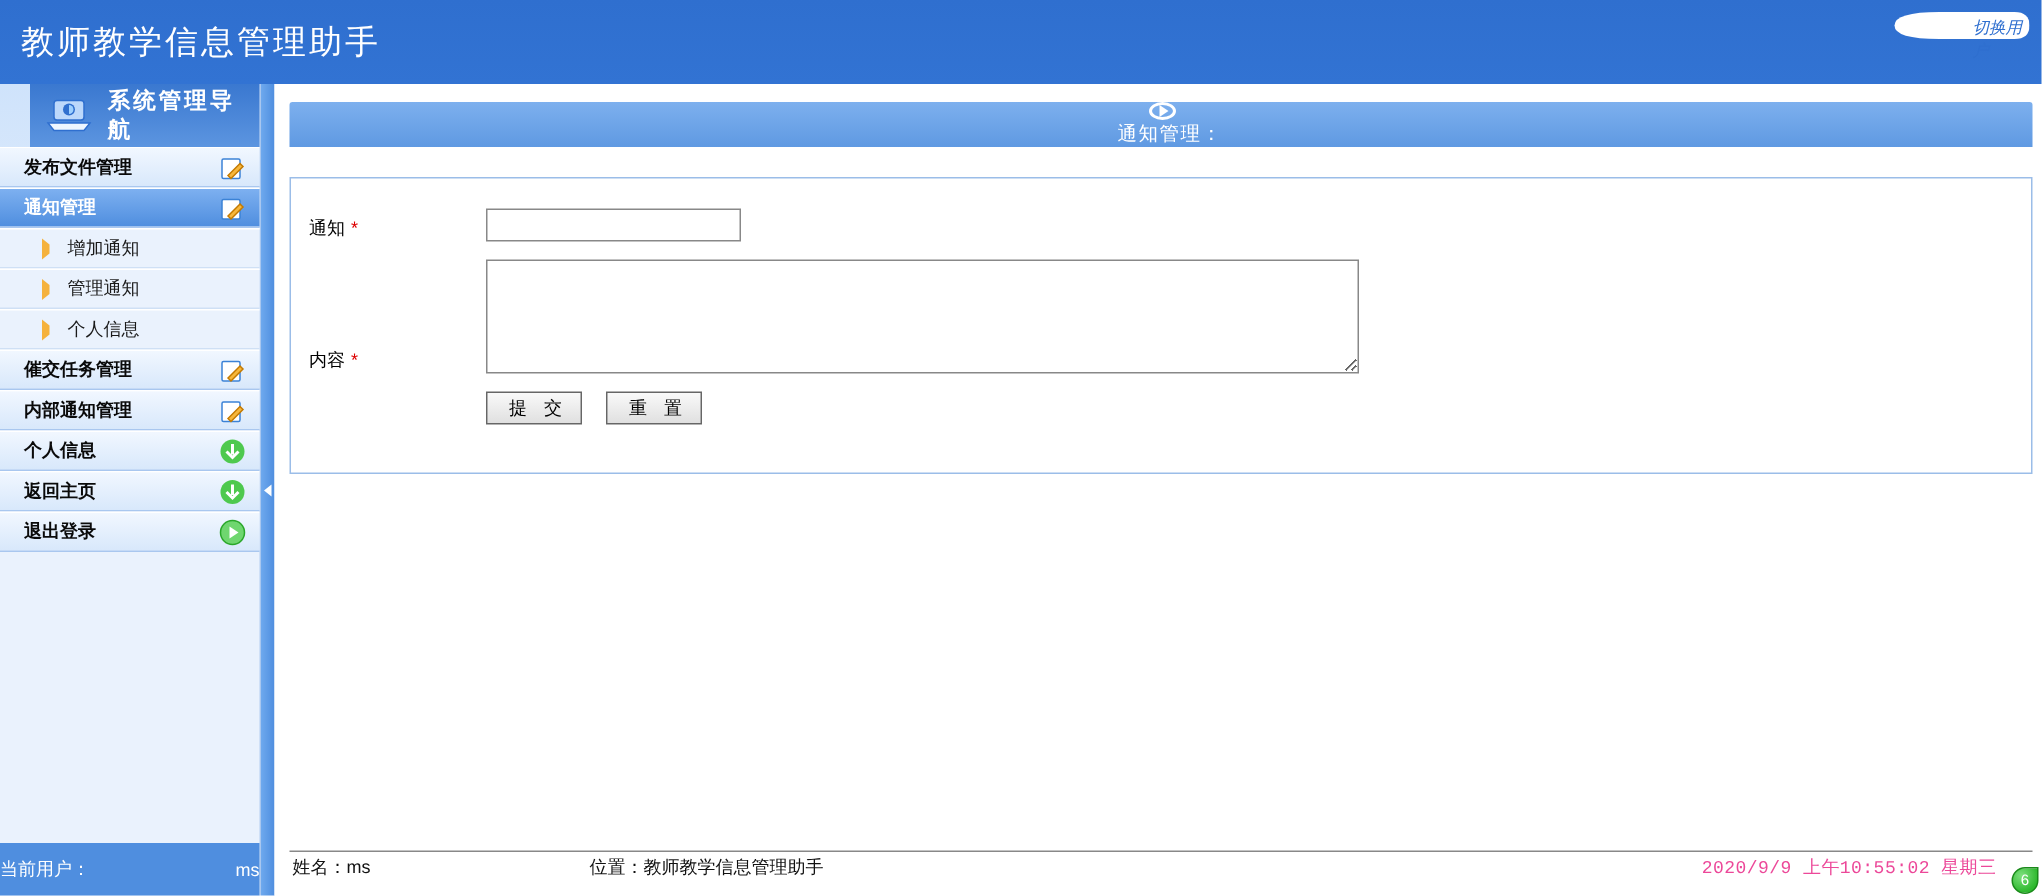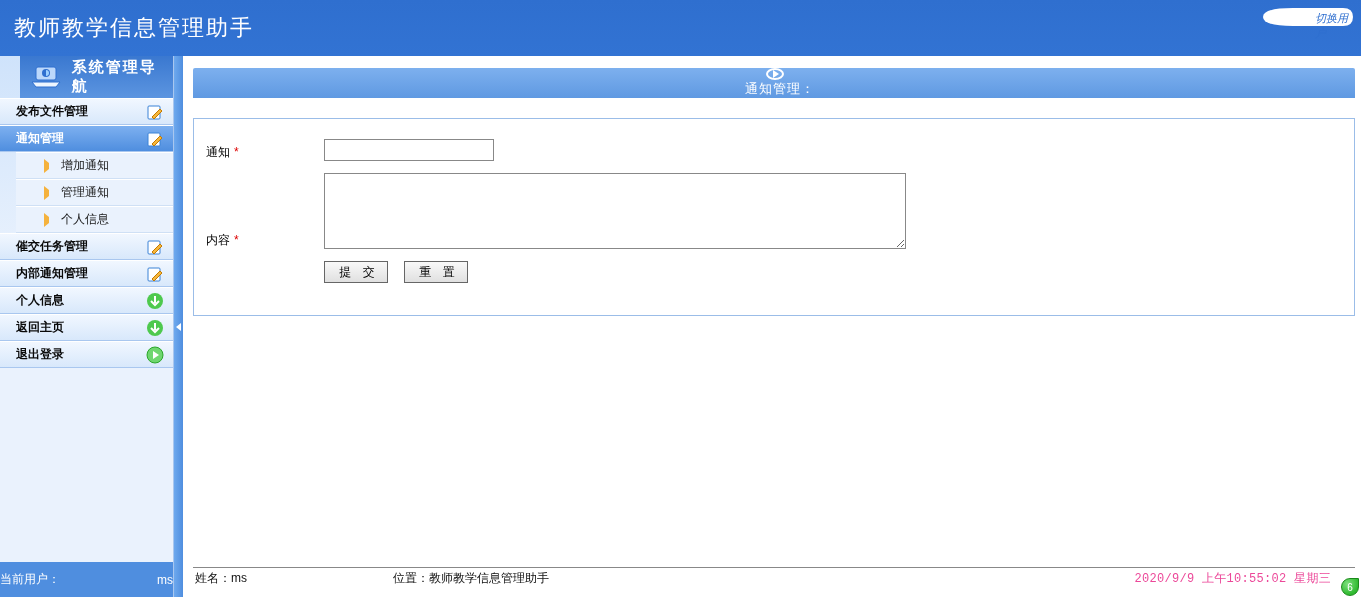--- a/index.html
+++ b/index.html
@@ -104,21 +104,20 @@
   .nav-item.active {
     background: linear-gradient(to bottom, #7db0f0 0%, #4f8edf 100%);
     color: #fff;
   }
   .nav-subitem {
     padding-left: 28px;
     background: #eaf2fd;
     font-weight: normal;
     color: #1a1a1a;
     border-bottom: 1px solid #cfe0f5;
-    margin-left: 16px;
   }
   .nav-subitem::before {
     content: "";
     width: 6px;
     height: 6px;
     border-top: 4px solid transparent;
     border-bottom: 4px solid transparent;
     border-left: 5px solid #f5b23d;
     margin-right: 6px;
   }

